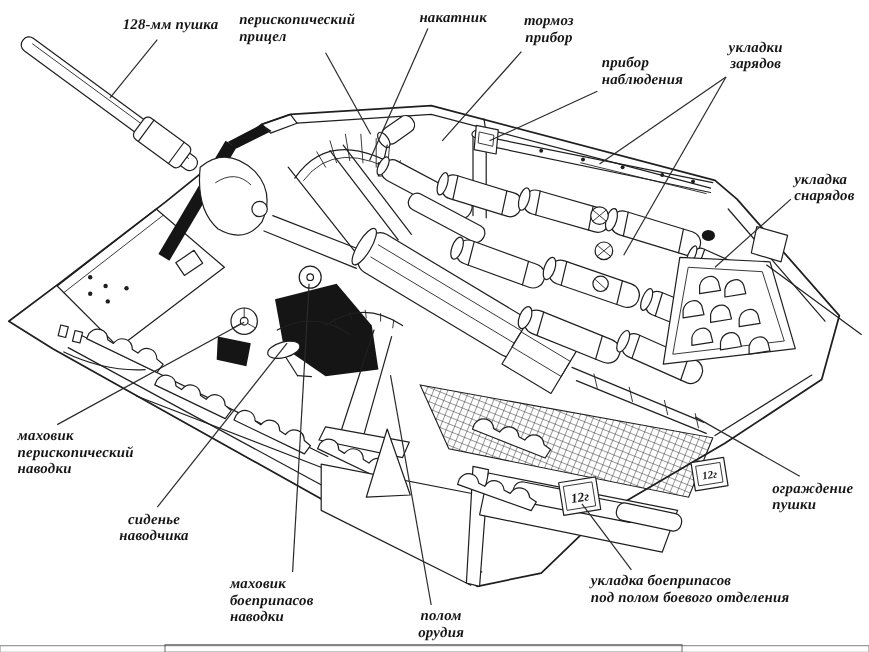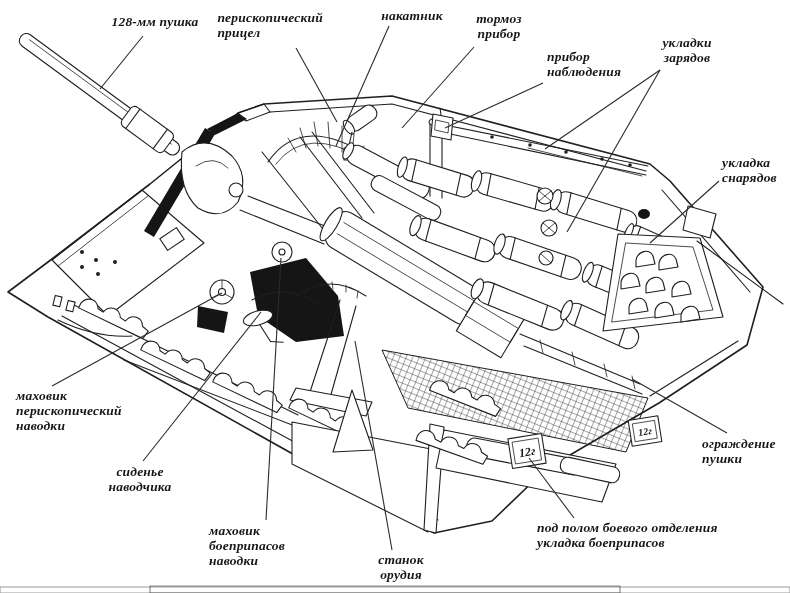--- a/index.html
+++ b/index.html
@@ -308,36 +308,36 @@
       </div>
       <div class="lbl align-l" style="left: 722px; top: 143px; margin-top: 12px;">
         <div>укладка</div>
         <div>снарядов</div>
       </div>
       <div class="lbl align-l" style="left: 702px; top: 436px;">
         <div>ограждение</div>
         <div>пушки</div>
       </div>
       <div class="lbl align-l" style="left: 537px; top: 520px;">
+        <div>укладка боеприпасов</div>
         <div>под полом боевого отделения</div>
-        <div>укладка боеприпасов</div>
       </div>
       <div class="lbl align-l" style="left: 16px; top: 388px;">
         <div>маховик</div>
         <div>перископический</div>
         <div>наводки</div>
       </div>
       <div class="lbl align-c" style="left: 140px; top: 464px;">
         <div>сиденье</div>
         <div>наводчика</div>
       </div>
       <div class="lbl align-r" style="left: 285px; top: 523px;">
         <div>маховик</div>
         <div>боеприпасов</div>
         <div>наводки</div>
       </div>
       <div class="lbl align-c" style="left: 401px; top: 552px;">
-        <div>станок</div>
+        <div>полом</div>
         <div>орудия</div>
       </div>
     </div>
 
 </div>
 
 </body></html>

